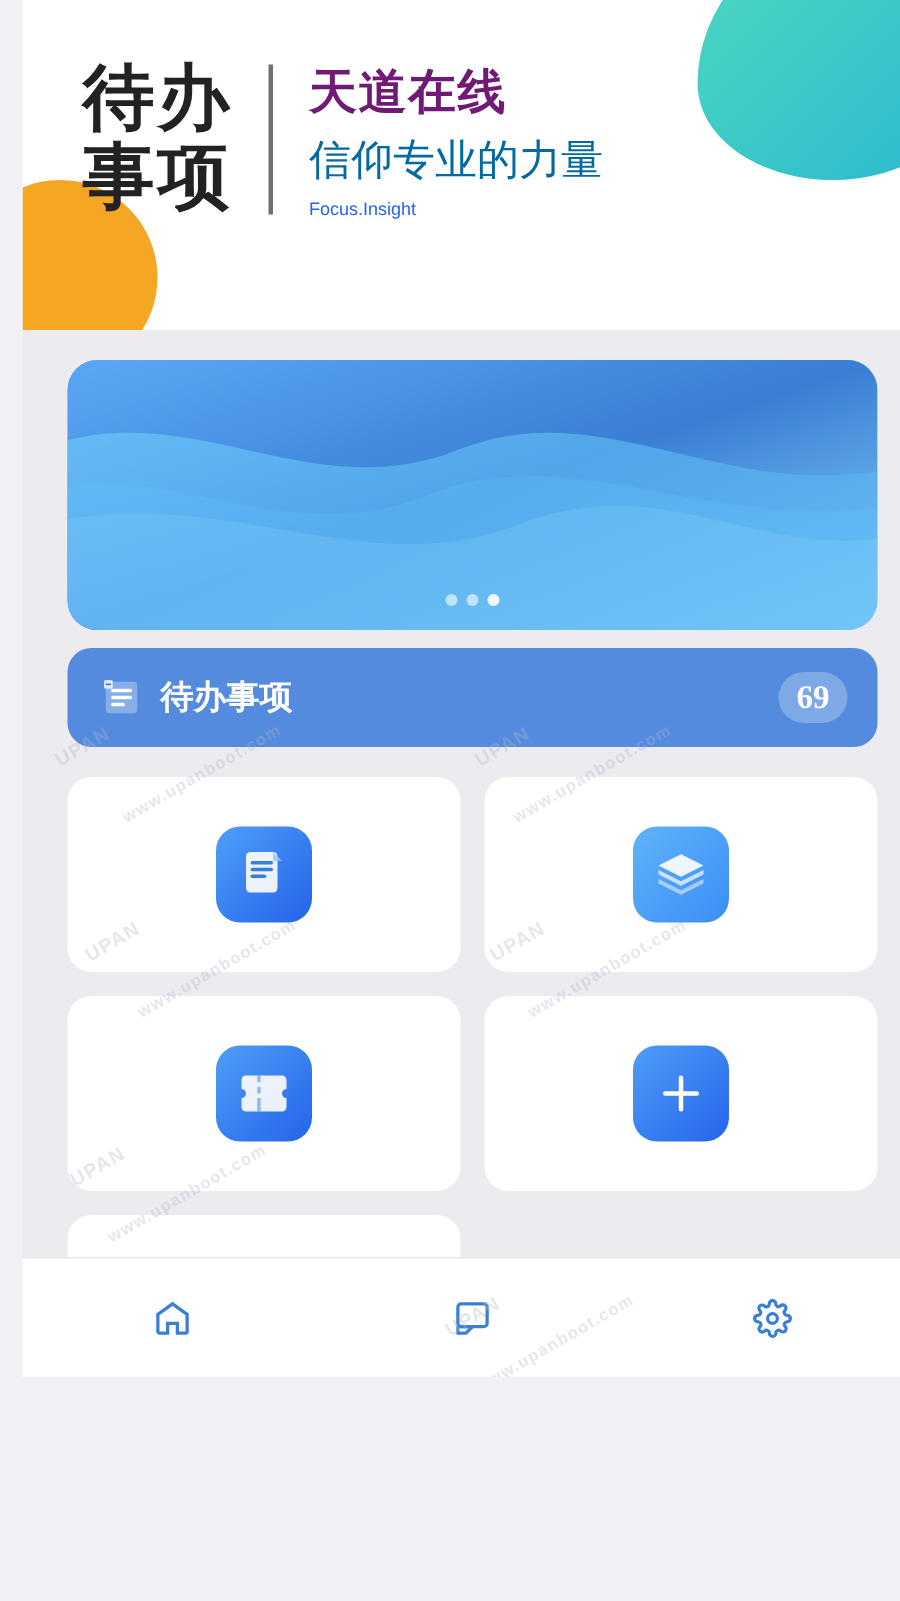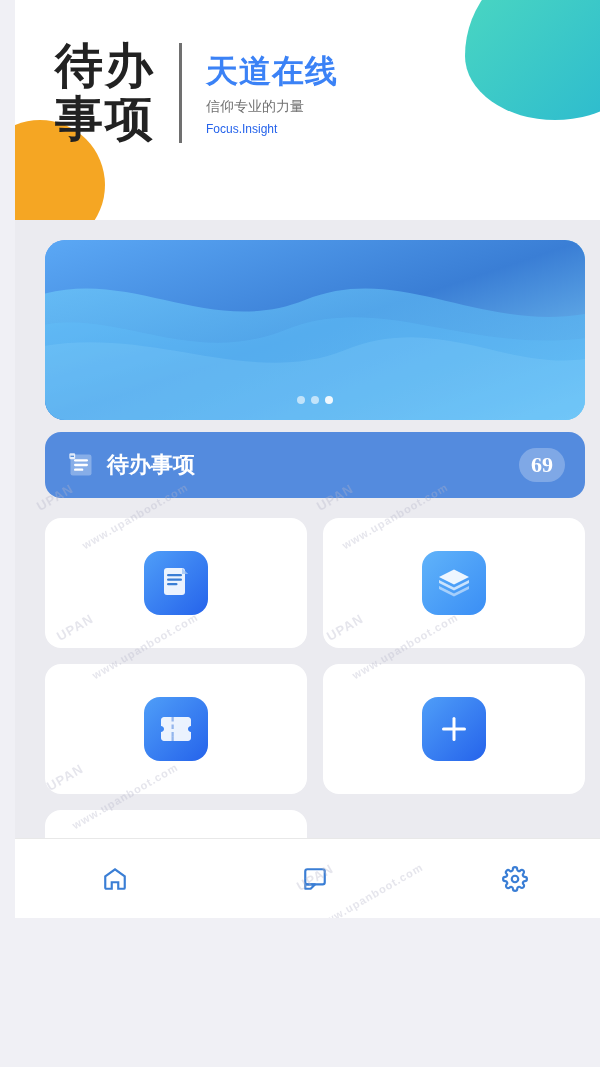--- a/index.html
+++ b/index.html
@@ -68,27 +68,27 @@
     }
 
     .header-right {
       display: flex;
       flex-direction: column;
     }
 
     .header-brand-cn {
       font-size: 32px;
       font-weight: 700;
-      color: #3b82f6;
+      color: #701a75;
       letter-spacing: 1px;
     }
 
     .header-slogan-cn {
-      font-size: 14px;
-      color: #737373;
+      font-size: 28px;
+      color: #0369a1;
       margin-top: 4px;
       font-weight: 400;
     }
 
     .header-brand-en {
       font-size: 12px;
       color: #2563eb;
       margin-top: 6px;
       font-weight: 400;
     }

